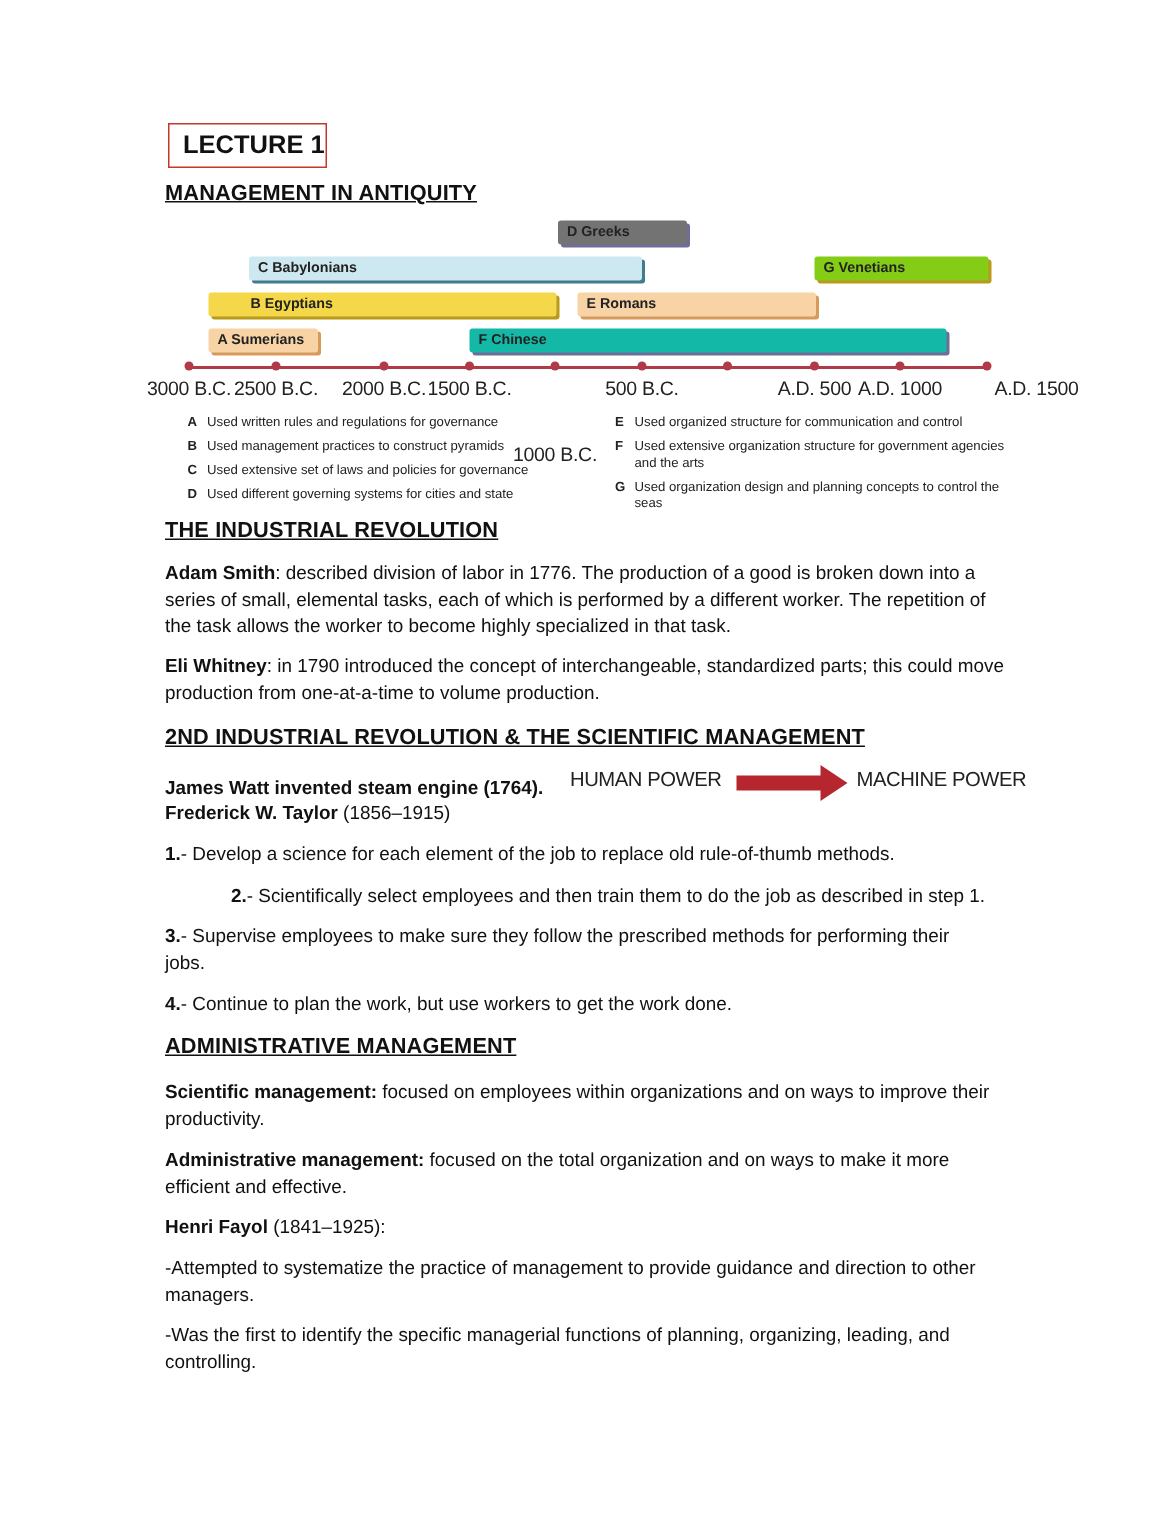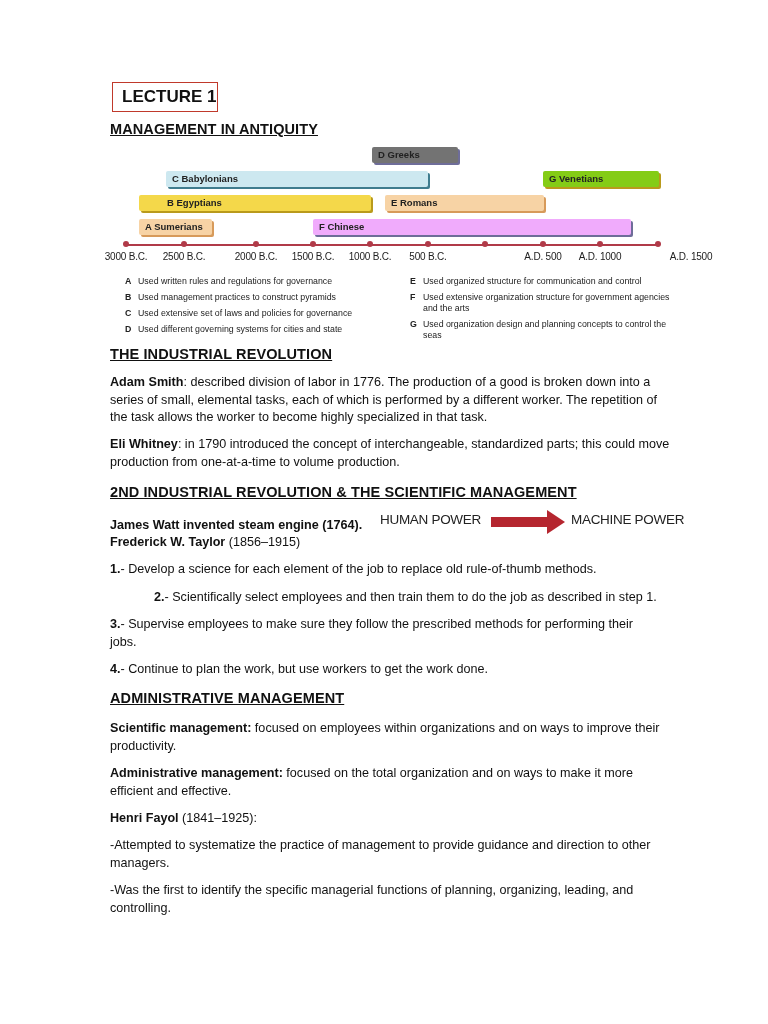--- a/index.html
+++ b/index.html
@@ -14,21 +14,21 @@
   .p { position:absolute; left:110px; width:560px; font-size:12.6px; line-height:17.5px; }
   .p b { font-weight:bold; }
   
   .timeline { position:absolute; left:110px; top:140px; width:580px; height:130px; }
   .bar { position:absolute; height:16px; border-radius:2px; font-size:9.5px; font-weight:bold;
          line-height:16px; padding-left:6px; box-sizing:border-box; color:#222;
          box-shadow: 2px 2px 0 rgba(0,0,0,0.25); white-space:nowrap; }
   .axis-line { position:absolute; top:104px; height:2px; background:#b03a48; }
   .tick { position:absolute; top:101px; width:6px; height:6px; border-radius:50%;
           background:#b03a48; margin-left:-3px; }
-  .tick-label { position:absolute; top:111px; font-size:10px; color:#222;
+  .tick-label { position:absolute; top:111px; font-size:13px; color:#222;
                 transform:translateX(-50%); white-space:nowrap; letter-spacing:-0.2px; }
   .legend { position:absolute; font-size:8.8px; line-height:11px; color:#222; }
   .legend-item { display:flex; margin-bottom:5px; }
   .legend-key { width:13px; font-weight:bold; flex:none; }
   .arrow-row { position:absolute; top:512px; left:380px; width:320px; height:20px; }
   .arrow-label { position:absolute; top:0; font-size:13.5px; color:#222; letter-spacing:-0.3px; }
   .arrow-shaft { position:absolute; left:111px; top:5px; width:58px; height:10px; background:#b5262f; }
   .arrow-head { position:absolute; left:167px; top:-2px; width:0; height:0;
                 border-top:12px solid transparent; border-bottom:12px solid transparent;
                 border-left:18px solid #b5262f; }
@@ -42,39 +42,39 @@
 
   <div class="h" style="top:121px;">MANAGEMENT IN ANTIQUITY</div>
 
   <div class="timeline">
     <div class="bar" style="left:262px; top:7px; width:86px; background:#737373; box-shadow:2px 2px 0 #6e6d99;">D  Greeks</div>
     <div class="bar" style="left:56px; top:31px; width:262px; background:#cde8f0; box-shadow:2px 2px 0 #3f7c8e;">C  Babylonians</div>
     <div class="bar" style="left:433px; top:31px; width:116px; background:#84cc16; box-shadow:2px 2px 0 #b99a1c;">G  Venetians</div>
     <div class="bar" style="left:29px; top:55px; width:232px; background:#f4d84a; box-shadow:2px 2px 0 #b99a1c;padding-left:28px;">B  Egyptians</div>
     <div class="bar" style="left:275px; top:55px; width:159px; background:#f7d3a5; box-shadow:2px 2px 0 #d79a5a;">E  Romans</div>
     <div class="bar" style="left:29px; top:79px; width:73px; background:#f7d3a5; box-shadow:2px 2px 0 #d79a5a;">A  Sumerians</div>
-    <div class="bar" style="left:203px; top:79px; width:318px; background:#f0abfc; box-shadow:2px 2px 0 #6e6d99;">F  Chinese</div>
+    <div class="bar" style="left:203px; top:79px; width:318px; background:#14b8a6; box-shadow:2px 2px 0 #6e6d99;">F  Chinese</div>
 
     <div class="axis-line" style="left:16px; width:532px;"></div>
     <div class="tick" style="left:16px;"></div>
     <div class="tick" style="left:74px;"></div>
     <div class="tick" style="left:146px;"></div>
     <div class="tick" style="left:203px;"></div>
     <div class="tick" style="left:260px;"></div>
     <div class="tick" style="left:318px;"></div>
     <div class="tick" style="left:375px;"></div>
     <div class="tick" style="left:433px;"></div>
     <div class="tick" style="left:490px;"></div>
     <div class="tick" style="left:548px;"></div>
 
     <div class="tick-label" style="left:16px;">3000 B.C.</div>
     <div class="tick-label" style="left:74px;">2500 B.C.</div>
     <div class="tick-label" style="left:146px;">2000 B.C.</div>
     <div class="tick-label" style="left:203px;">1500 B.C.</div>
-    <div class="tick-label" style="left:260px;">1000 B.C.</div>
+    <div class="tick-label" style="left:260px;margin-top:44px;">1000 B.C.</div>
     <div class="tick-label" style="left:318px;">500 B.C.</div>
     <div class="tick-label" style="left:433px;">A.D. 500</div>
     <div class="tick-label" style="left:490px;">A.D. 1000</div>
     <div class="tick-label" style="left:548px;margin-left:33px;">A.D. 1500</div>
   </div>
 
   <div class="legend" style="left:125px; top:276px; width:260px;">
     <div class="legend-item">
         <span class="legend-key">A</span>
         <span>Used written rules and regulations for governance</span>

